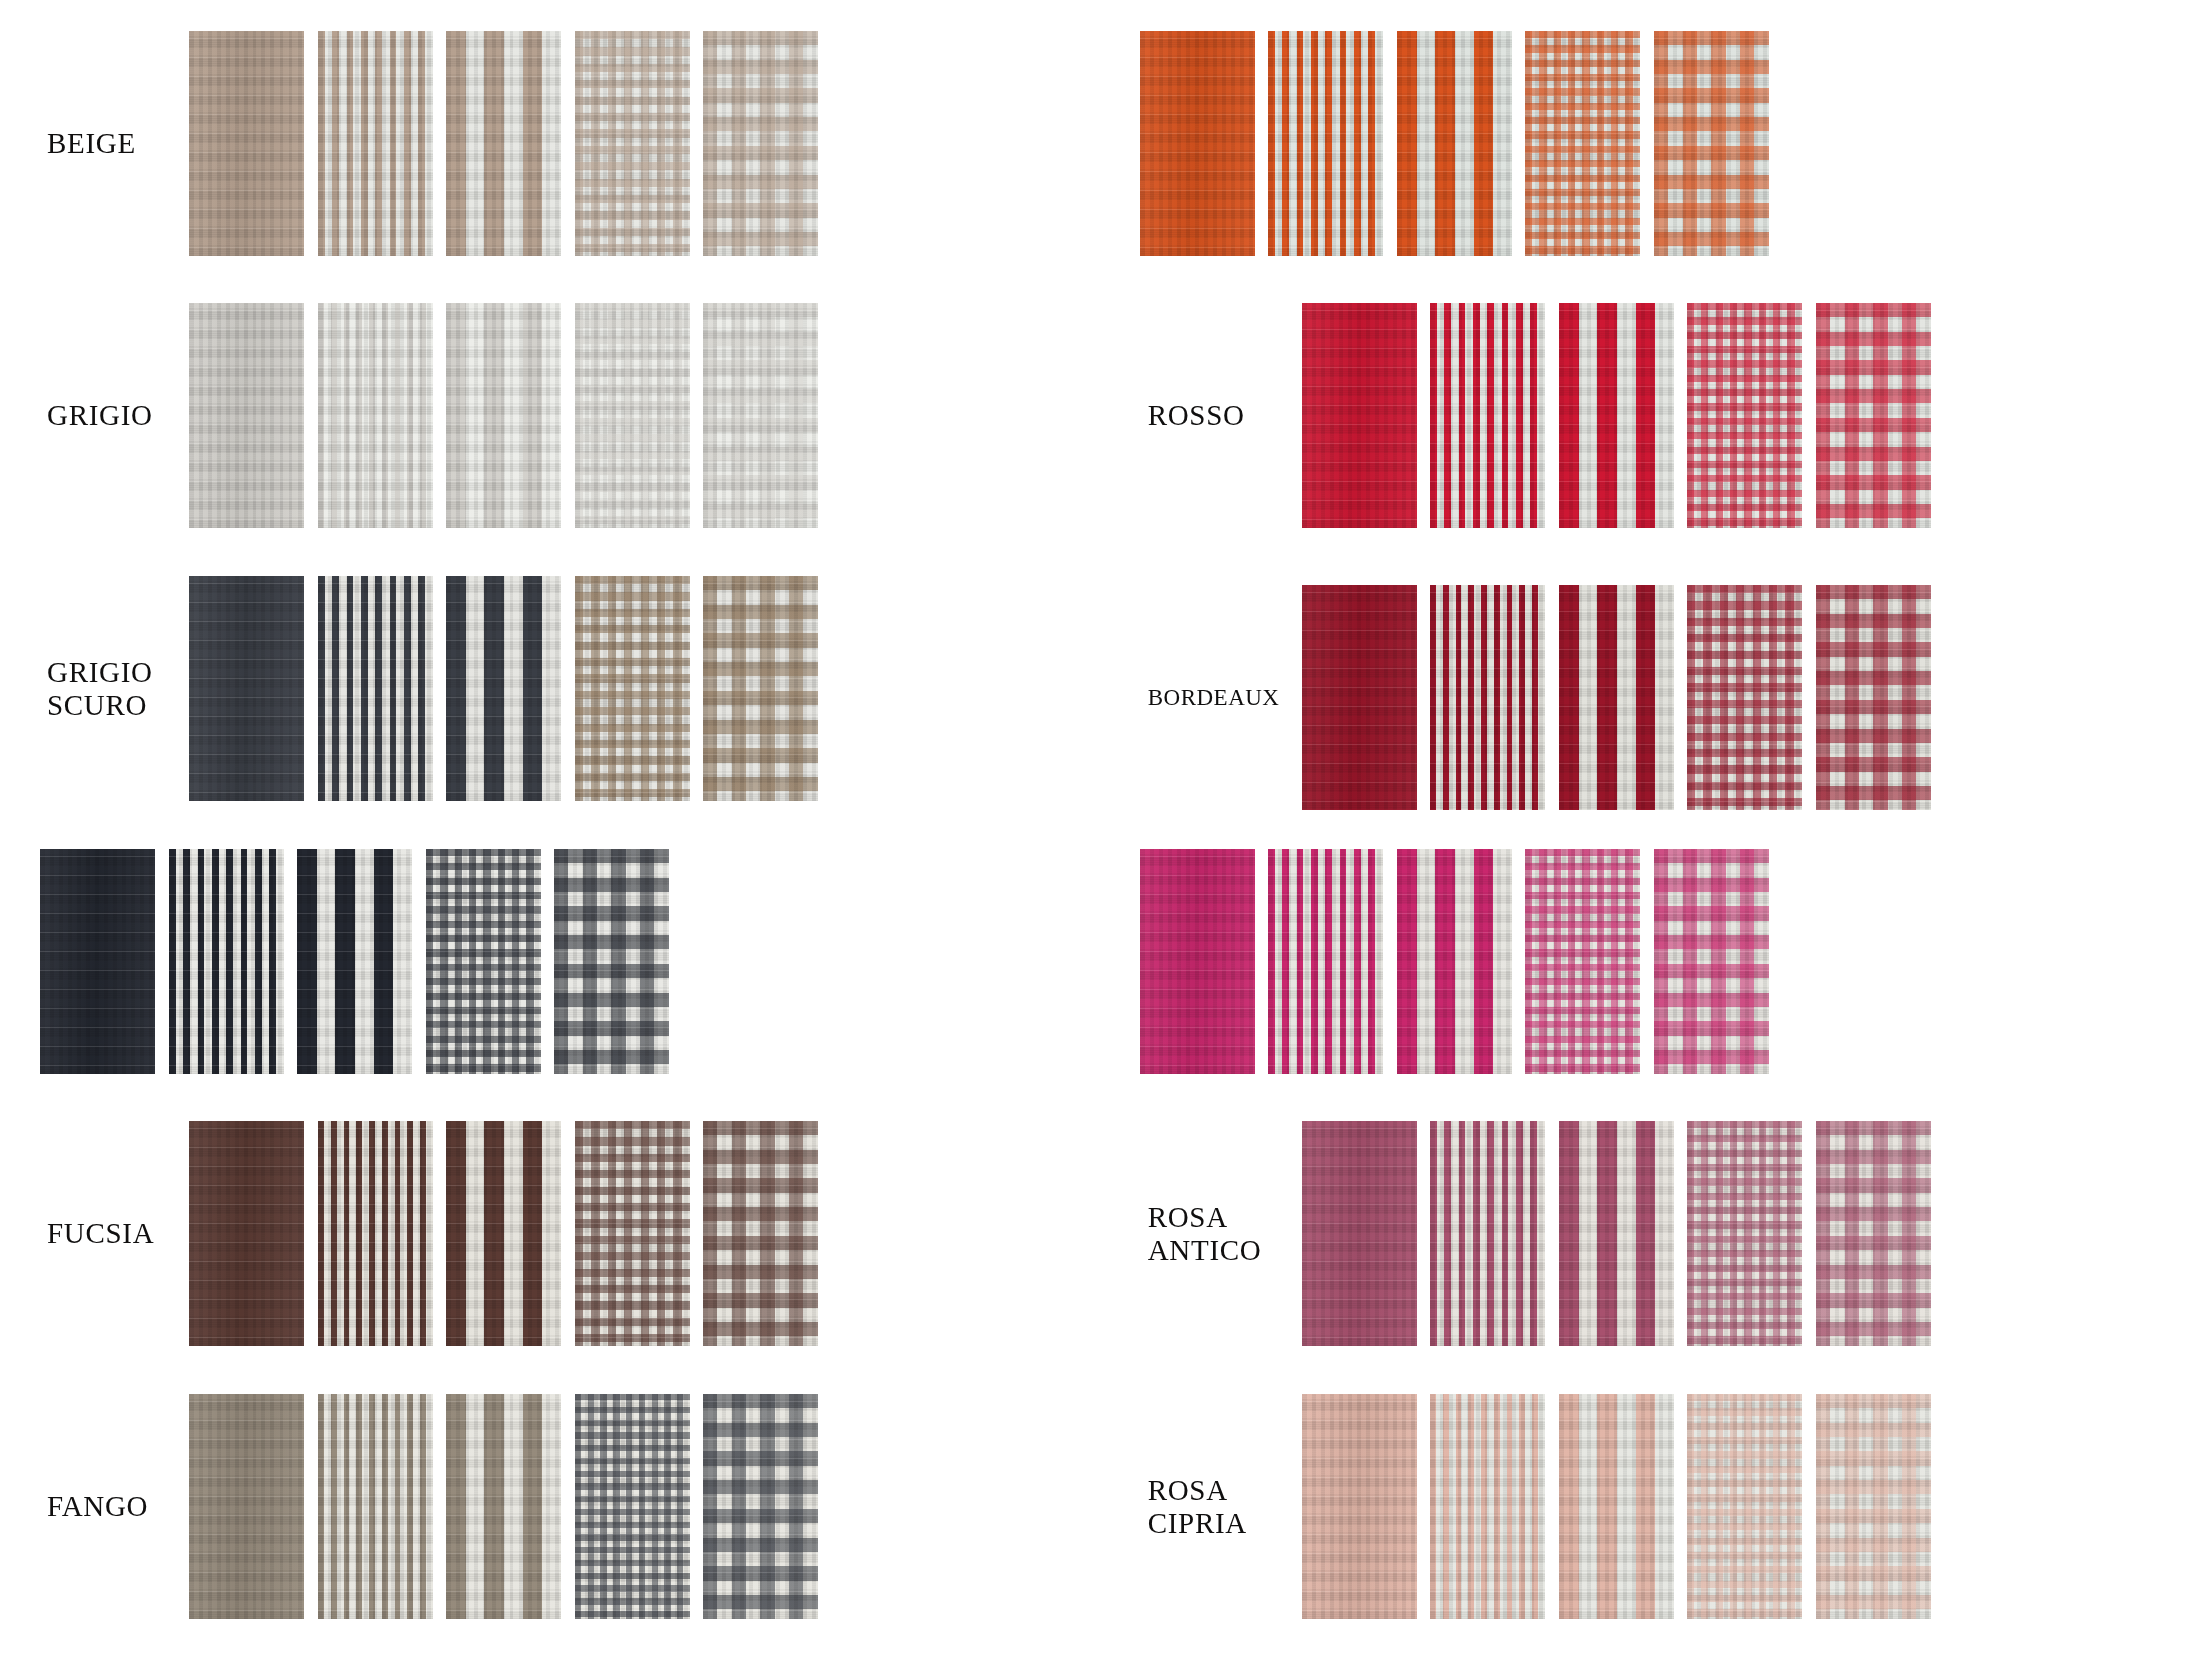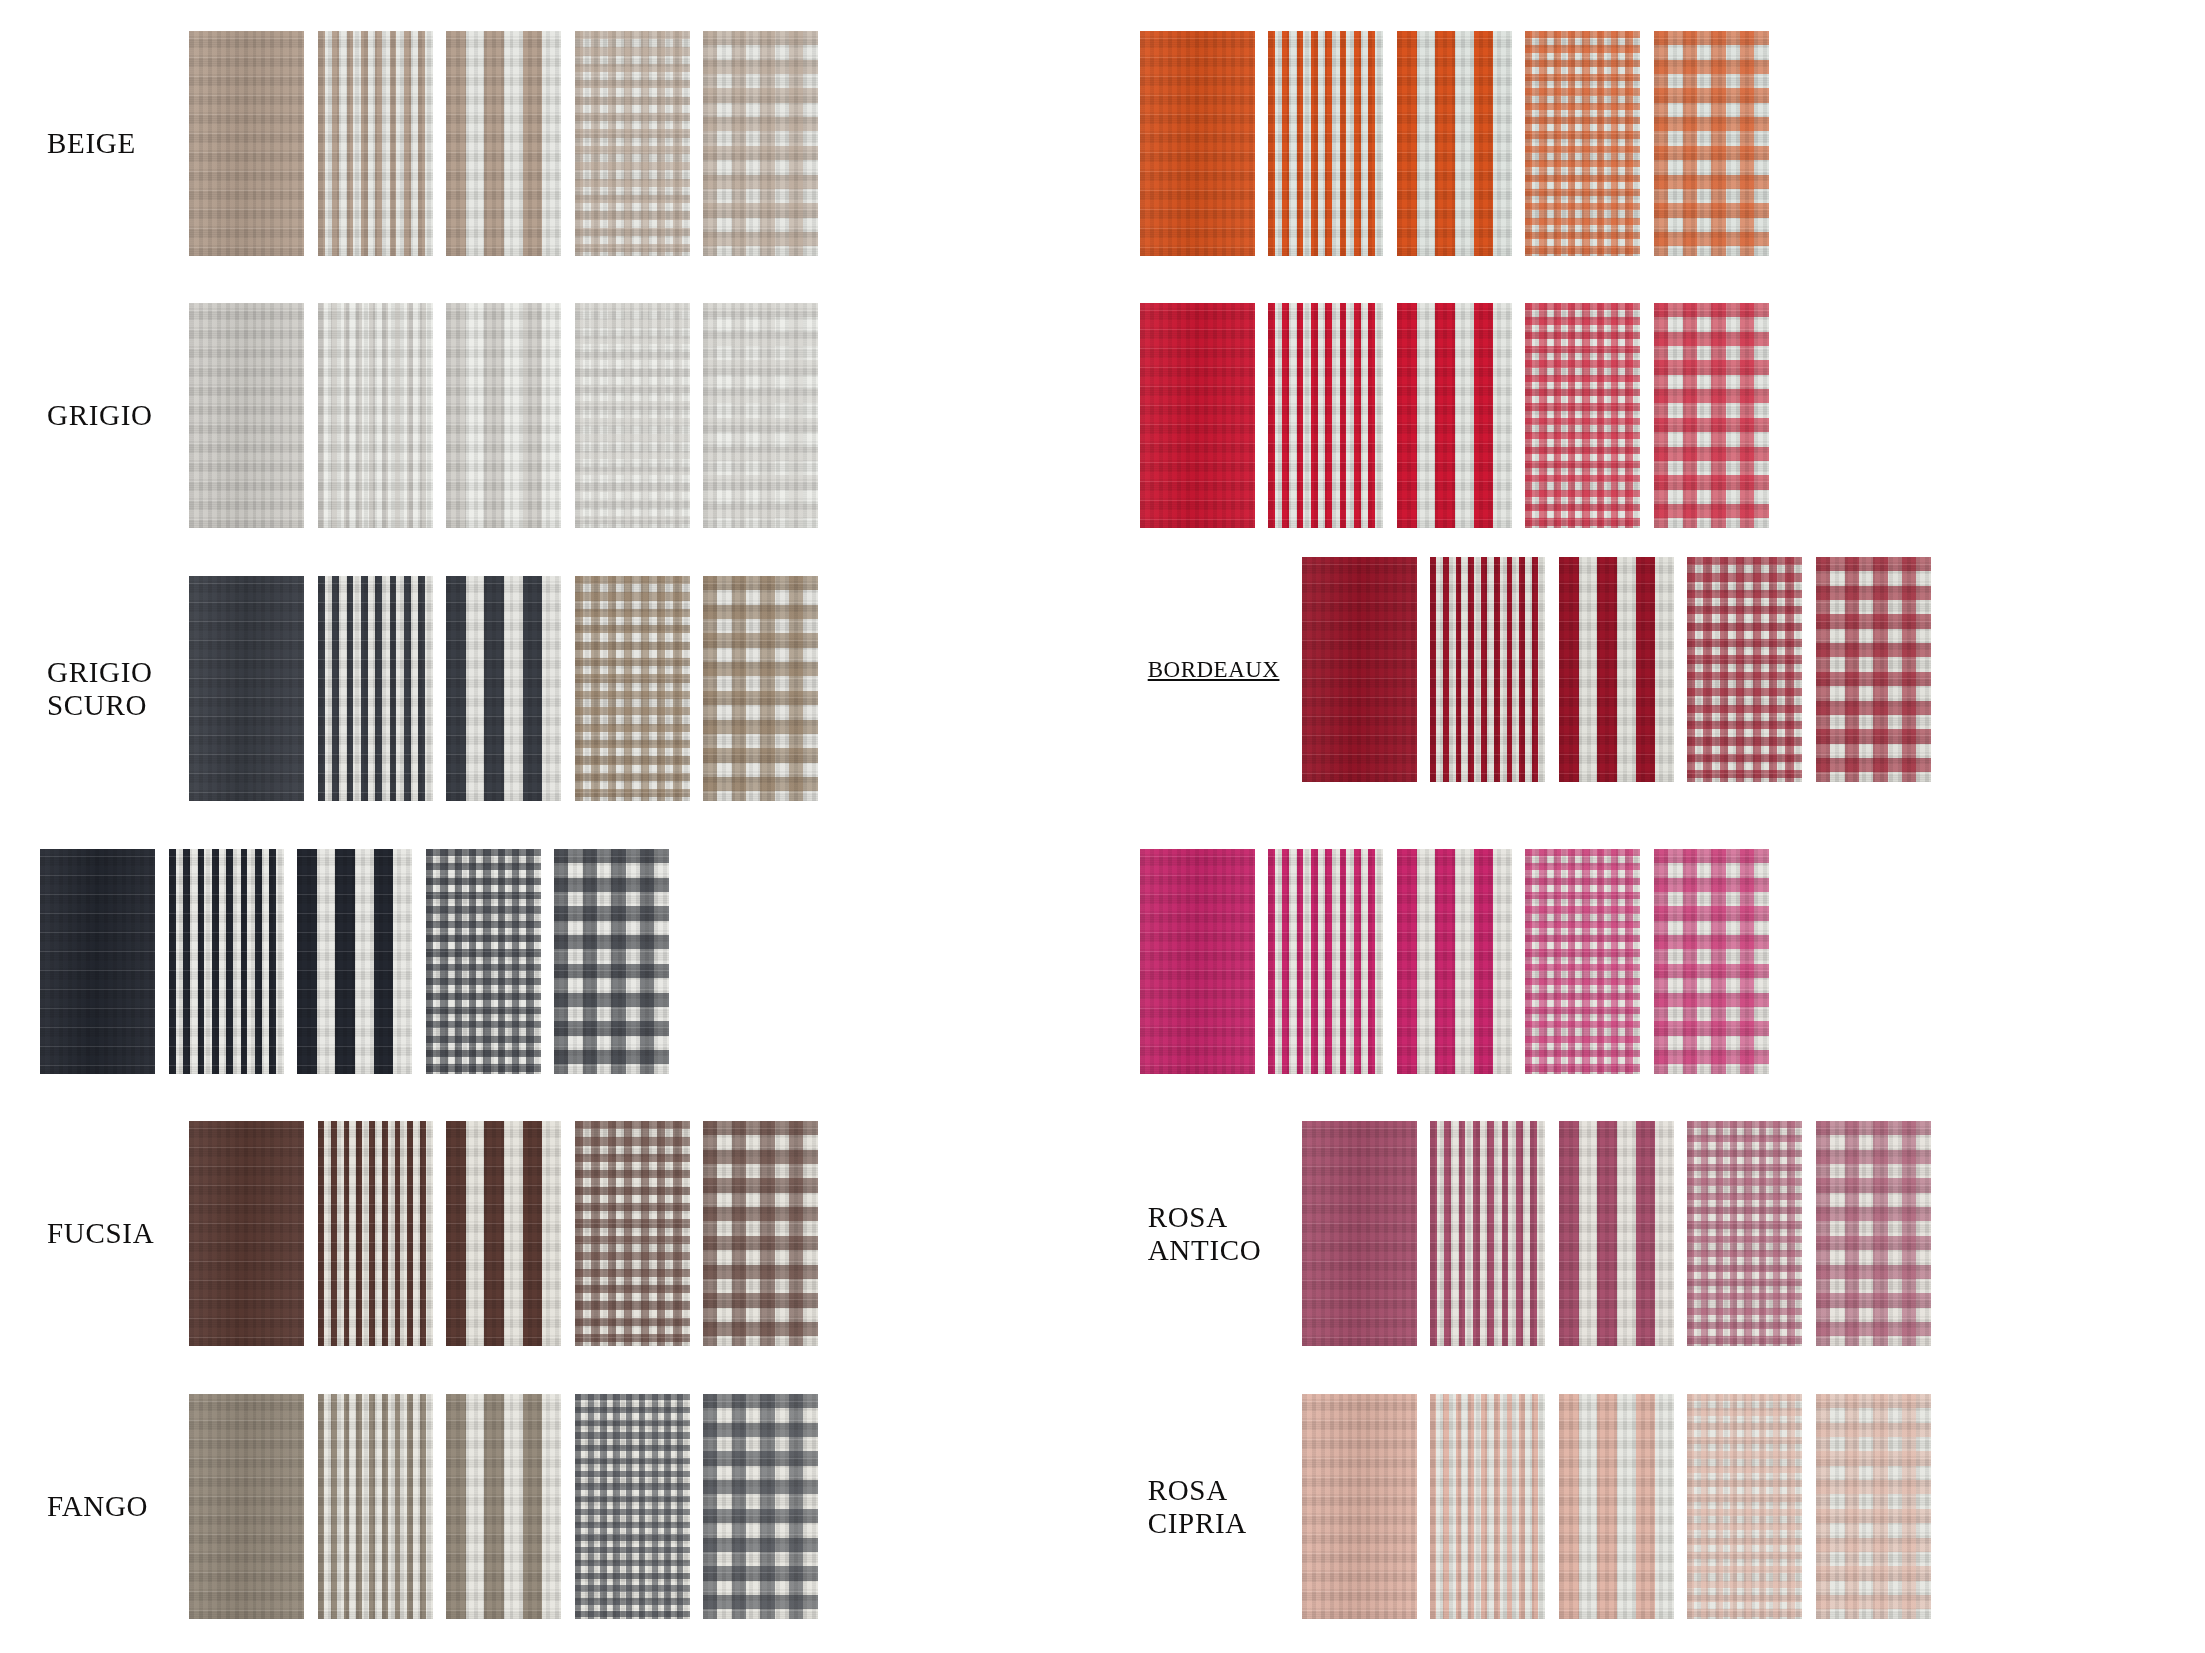--- a/index.html
+++ b/index.html
@@ -285,20 +285,23 @@
             <div class="slub"></div>
           </div>
           <div class="sw">
             <div style="position: absolute; inset: 0px; background-color: rgb(223, 228, 224); background-image: linear-gradient(90deg, rgba(217, 83, 30, 0.55) 0px, rgba(217, 83, 30, 0.55) 14.4px, rgba(0, 0, 0, 0) 14.4px, rgba(0, 0, 0, 0) 29px, rgba(217, 83, 30, 0.55) 29px, rgba(217, 83, 30, 0.55) 43px, rgba(0, 0, 0, 0) 43px, rgba(0, 0, 0, 0) 57px, rgba(217, 83, 30, 0.55) 57px, rgba(217, 83, 30, 0.55) 72px, rgba(0, 0, 0, 0) 72px, rgba(0, 0, 0, 0) 86px, rgba(217, 83, 30, 0.55) 86px, rgba(217, 83, 30, 0.55) 100px, rgba(0, 0, 0, 0) 100px, rgba(0, 0, 0, 0) 115px), linear-gradient(rgba(217, 83, 30, 0.55) 0px, rgba(217, 83, 30, 0.55) 14.4px, rgba(0, 0, 0, 0) 14.4px, rgba(0, 0, 0, 0) 29px, rgba(217, 83, 30, 0.55) 29px, rgba(217, 83, 30, 0.55) 43px, rgba(0, 0, 0, 0) 43px, rgba(0, 0, 0, 0) 57px, rgba(217, 83, 30, 0.55) 57px, rgba(217, 83, 30, 0.55) 72px, rgba(0, 0, 0, 0) 72px, rgba(0, 0, 0, 0) 86px, rgba(217, 83, 30, 0.55) 86px, rgba(217, 83, 30, 0.55) 100px, rgba(0, 0, 0, 0) 100px, rgba(0, 0, 0, 0) 115px, rgba(217, 83, 30, 0.55) 115px, rgba(217, 83, 30, 0.55) 129px, rgba(0, 0, 0, 0) 129px, rgba(0, 0, 0, 0) 144px, rgba(217, 83, 30, 0.55) 144px, rgba(217, 83, 30, 0.55) 158px, rgba(0, 0, 0, 0) 158px, rgba(0, 0, 0, 0) 172px, rgba(217, 83, 30, 0.55) 172px, rgba(217, 83, 30, 0.55) 187px, rgba(0, 0, 0, 0) 187px, rgba(0, 0, 0, 0) 201px, rgba(217, 83, 30, 0.55) 201px, rgba(217, 83, 30, 0.55) 215px, rgba(0, 0, 0, 0) 215px, rgba(0, 0, 0, 0) 230px, rgba(217, 83, 30, 0.55) 230px, rgba(217, 83, 30, 0.55) 244px, rgba(0, 0, 0, 0) 244px, rgba(0, 0, 0, 0) 258px);"></div>
             <div class="weave"></div>
             <div class="slub"></div>
           </div>
         </div>
       </div>
       <div class="row" style="top: 303px;">
+        <div class="label-cell">
+          <div class="label">ROSSO</div>
+        </div>
         <div class="swatches">
           <div class="sw">
             <div style="position: absolute; inset: 0px; background-color: rgb(206, 23, 51); background-image: linear-gradient(92deg, rgba(255, 255, 255, 0.07) 0%, rgba(0, 0, 0, 0.06) 48%, rgba(255, 255, 255, 0.05) 100%);"></div>
             <div class="weave"></div>
             <div class="slub"></div>
           </div>
           <div class="sw">
             <div style="position: absolute; inset: 0px; background-image: linear-gradient(90deg, rgb(206, 23, 51) 0px, rgb(206, 23, 51) 6.6px, rgb(228, 230, 226) 6.6px, rgb(228, 230, 226) 14.4px, rgb(206, 23, 51) 14.4px, rgb(206, 23, 51) 21px, rgb(228, 230, 226) 21px, rgb(228, 230, 226) 29px, rgb(206, 23, 51) 29px, rgb(206, 23, 51) 35px, rgb(228, 230, 226) 35px, rgb(228, 230, 226) 43px, rgb(206, 23, 51) 43px, rgb(206, 23, 51) 50px, rgb(228, 230, 226) 50px, rgb(228, 230, 226) 57px, rgb(206, 23, 51) 57px, rgb(206, 23, 51) 64px, rgb(228, 230, 226) 64px, rgb(228, 230, 226) 72px, rgb(206, 23, 51) 72px, rgb(206, 23, 51) 78px, rgb(228, 230, 226) 78px, rgb(228, 230, 226) 86px, rgb(206, 23, 51) 86px, rgb(206, 23, 51) 93px, rgb(228, 230, 226) 93px, rgb(228, 230, 226) 100px, rgb(206, 23, 51) 100px, rgb(206, 23, 51) 107px, rgb(228, 230, 226) 107px, rgb(228, 230, 226) 115px); background-color: rgb(228, 230, 226);"></div>
             <div class="weave"></div>
             <div class="slub"></div>
@@ -313,21 +316,21 @@
             <div class="weave"></div>
             <div class="slub"></div>
           </div>
           <div class="sw">
             <div style="position: absolute; inset: 0px; background-color: rgb(228, 230, 226); background-image: linear-gradient(90deg, rgba(206, 23, 51, 0.55) 0px, rgba(206, 23, 51, 0.55) 14.4px, rgba(0, 0, 0, 0) 14.4px, rgba(0, 0, 0, 0) 29px, rgba(206, 23, 51, 0.55) 29px, rgba(206, 23, 51, 0.55) 43px, rgba(0, 0, 0, 0) 43px, rgba(0, 0, 0, 0) 57px, rgba(206, 23, 51, 0.55) 57px, rgba(206, 23, 51, 0.55) 72px, rgba(0, 0, 0, 0) 72px, rgba(0, 0, 0, 0) 86px, rgba(206, 23, 51, 0.55) 86px, rgba(206, 23, 51, 0.55) 100px, rgba(0, 0, 0, 0) 100px, rgba(0, 0, 0, 0) 115px), linear-gradient(rgba(206, 23, 51, 0.55) 0px, rgba(206, 23, 51, 0.55) 14.4px, rgba(0, 0, 0, 0) 14.4px, rgba(0, 0, 0, 0) 29px, rgba(206, 23, 51, 0.55) 29px, rgba(206, 23, 51, 0.55) 43px, rgba(0, 0, 0, 0) 43px, rgba(0, 0, 0, 0) 57px, rgba(206, 23, 51, 0.55) 57px, rgba(206, 23, 51, 0.55) 72px, rgba(0, 0, 0, 0) 72px, rgba(0, 0, 0, 0) 86px, rgba(206, 23, 51, 0.55) 86px, rgba(206, 23, 51, 0.55) 100px, rgba(0, 0, 0, 0) 100px, rgba(0, 0, 0, 0) 115px, rgba(206, 23, 51, 0.55) 115px, rgba(206, 23, 51, 0.55) 129px, rgba(0, 0, 0, 0) 129px, rgba(0, 0, 0, 0) 144px, rgba(206, 23, 51, 0.55) 144px, rgba(206, 23, 51, 0.55) 158px, rgba(0, 0, 0, 0) 158px, rgba(0, 0, 0, 0) 172px, rgba(206, 23, 51, 0.55) 172px, rgba(206, 23, 51, 0.55) 187px, rgba(0, 0, 0, 0) 187px, rgba(0, 0, 0, 0) 201px, rgba(206, 23, 51, 0.55) 201px, rgba(206, 23, 51, 0.55) 215px, rgba(0, 0, 0, 0) 215px, rgba(0, 0, 0, 0) 230px, rgba(206, 23, 51, 0.55) 230px, rgba(206, 23, 51, 0.55) 244px, rgba(0, 0, 0, 0) 244px, rgba(0, 0, 0, 0) 258px);"></div>
             <div class="weave"></div>
             <div class="slub"></div>
           </div>
         </div>
       </div>
-      <div class="row" style="top: 557px; text-decoration: underline;">
+      <div class="row" style="top: 585px;">
         <div class="label-cell">
           <div class="label small">BORDEAUX</div>
         </div>
         <div class="swatches">
           <div class="sw">
             <div style="position: absolute; inset: 0px; background-color: rgb(153, 21, 41); background-image: linear-gradient(92deg, rgba(255, 255, 255, 0.07) 0%, rgba(0, 0, 0, 0.06) 48%, rgba(255, 255, 255, 0.05) 100%);"></div>
             <div class="weave"></div>
             <div class="slub"></div>
           </div>
           <div class="sw">

